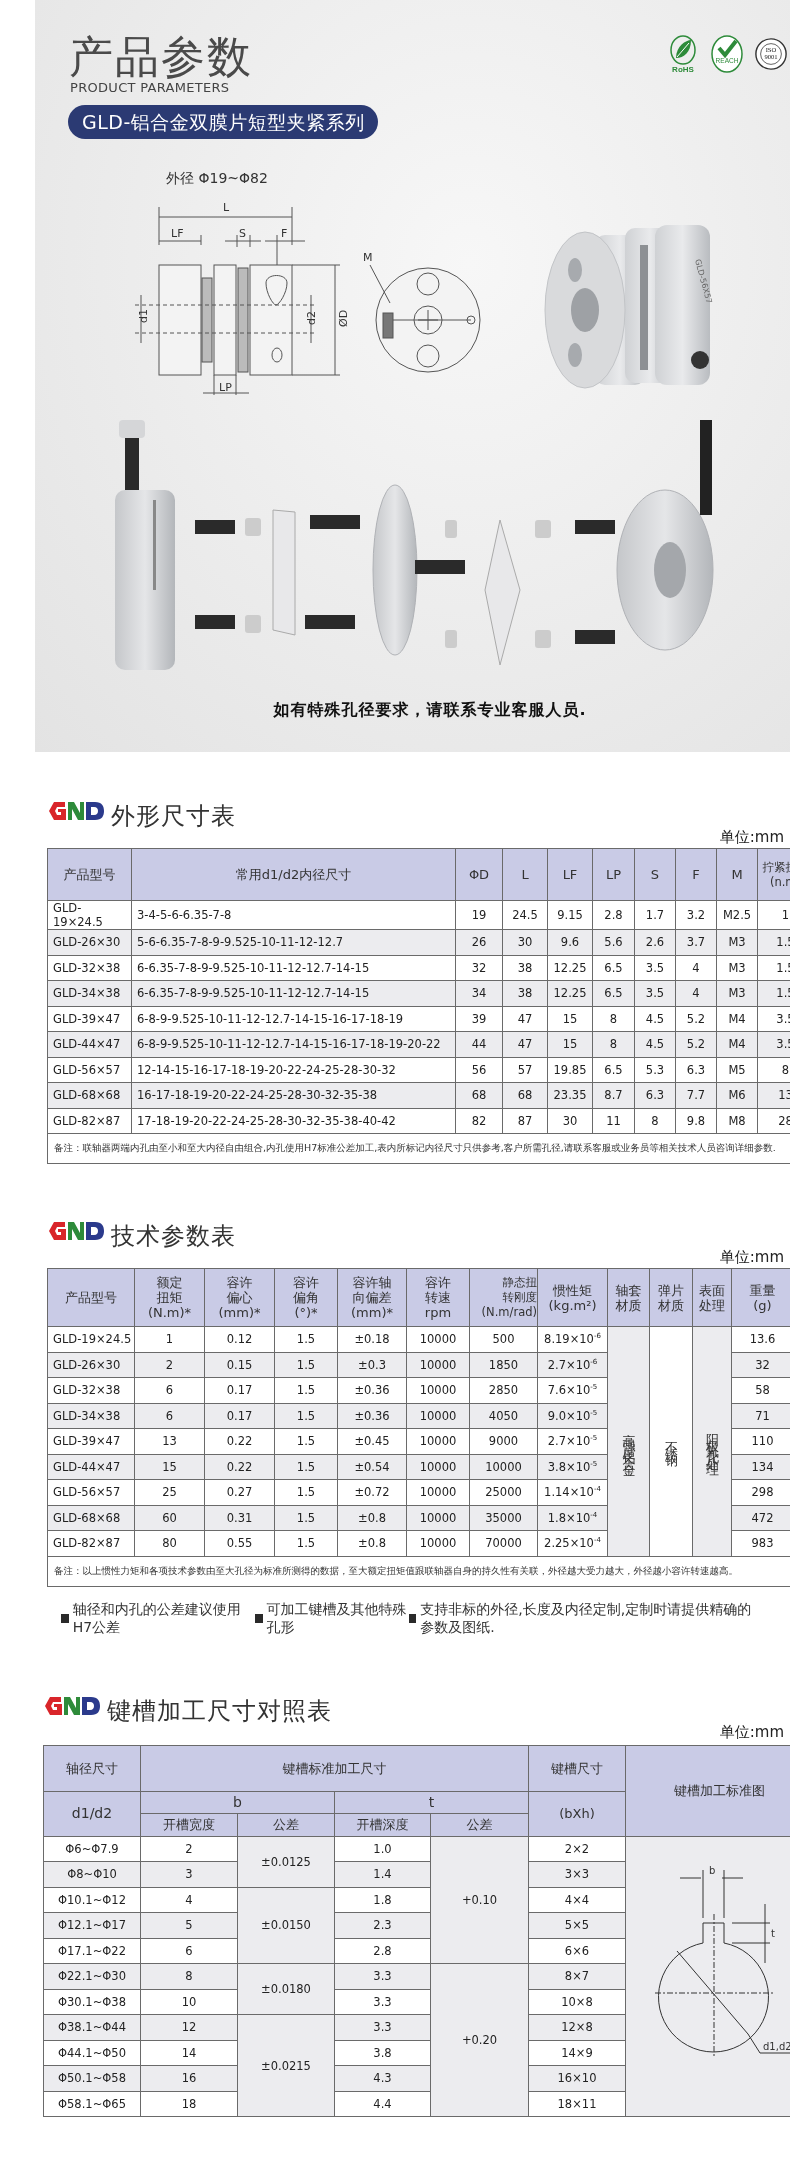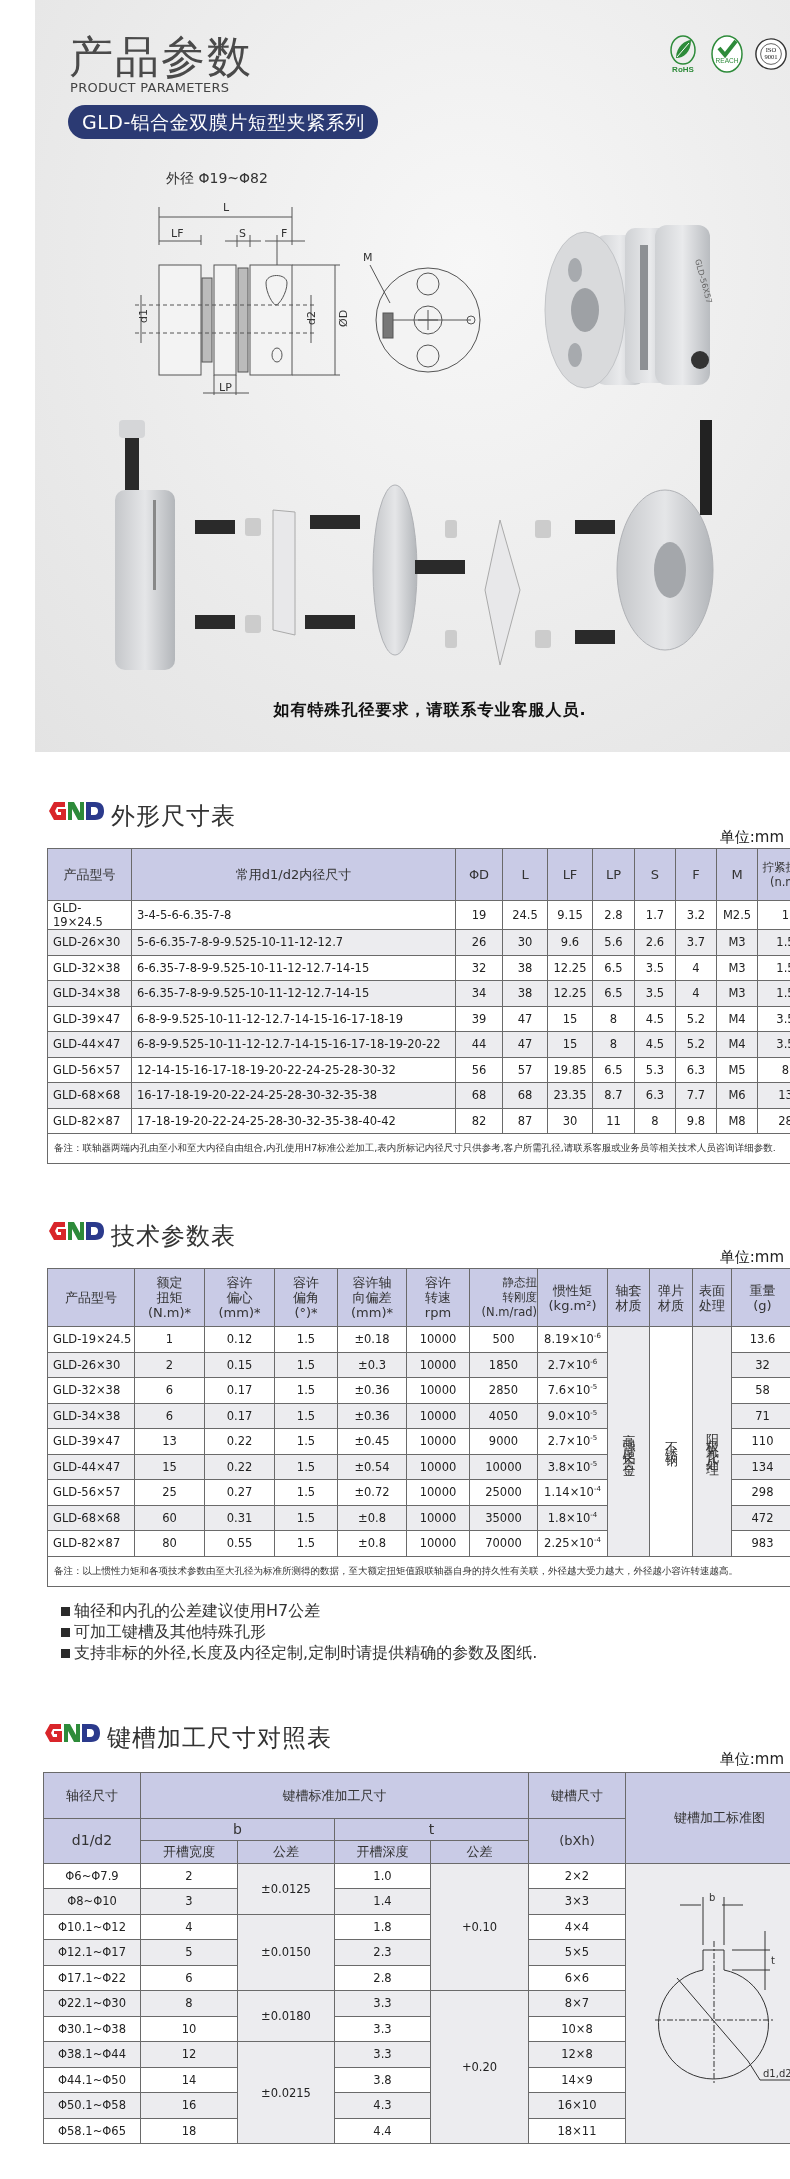--- a/index.html
+++ b/index.html
@@ -30,21 +30,21 @@
   table.spec th, table.spec td { border: 1px solid #6a6a6a; text-align: center; vertical-align: middle; font-weight: normal; }
   table.spec th { background: #c9cbe6; color: #333; font-size: 13px; line-height: 15px; }
   table.spec td { font-size: 11.5px; color: #222; height: 25.5px; }
   table.spec tr.alt td.z { background: #ececef; }
   table.spec td.left { text-align: left; padding-left: 5px; }
   table.spec td.gray { background: #ececef; }
   table.spec td.note { text-align: left; font-size: 9.5px; padding: 7px 6px; height: 30px; color: #333; }
   sup { font-size: 7px; vertical-align: super; }
   .vtext { writing-mode: vertical-rl; text-orientation: upright; letter-spacing: 6px; font-size: 13px; color: #333; margin: 0 auto; }
 
-  .bullets { display: flex; justify-content: space-between; padding: 14px 14px 0 14px; font-size: 16px; color: #333; flex-direction: column; }
+  .bullets { display: flex; justify-content: space-between; padding: 14px 14px 0 14px; font-size: 14px; color: #333; }
   .bullet { display: flex; align-items: center; gap: 4px; }
   .sq { width: 9px; height: 9px; background: #2a2a2a; display: inline-block; }
 
   .key-diagram { display: block; margin: 0 auto; }
 </style>
 </head>
 <body>
 
 <div class="page">
 

